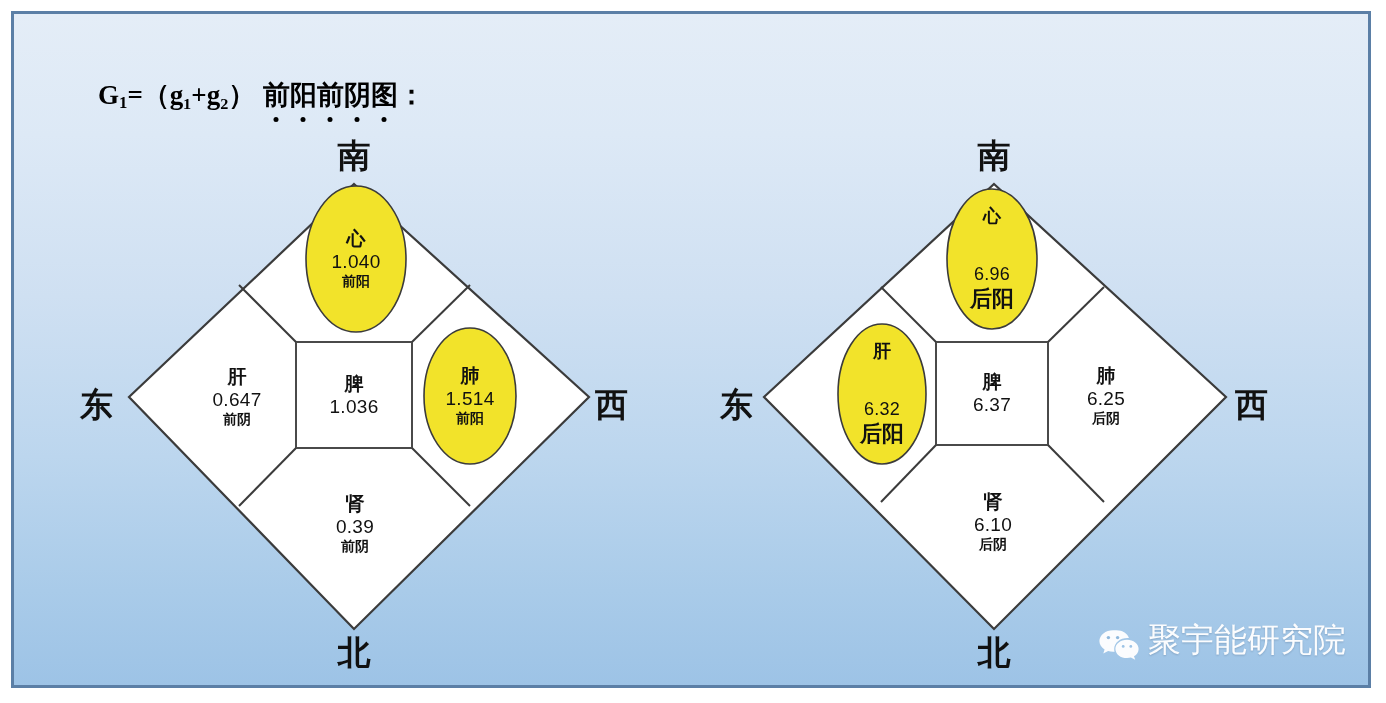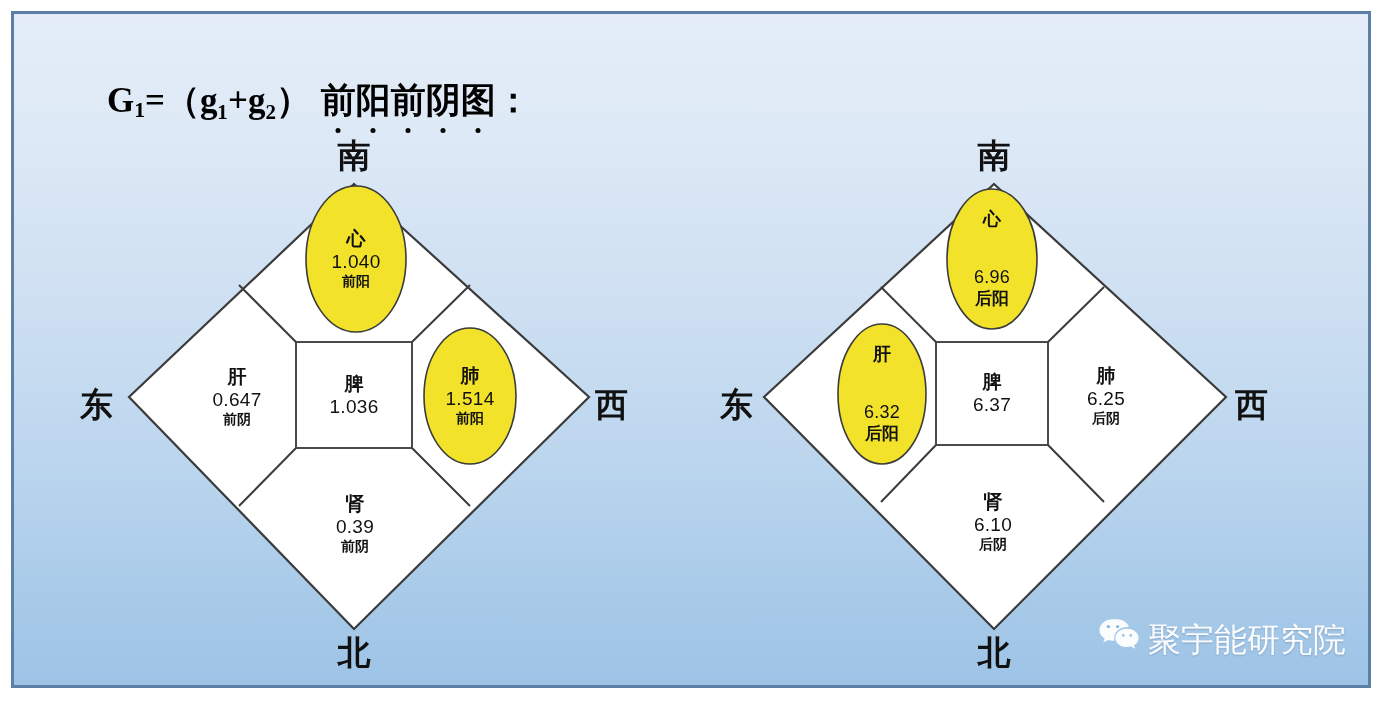--- a/index.html
+++ b/index.html
@@ -33,23 +33,22 @@
     overflow: hidden;
   }
 
   
   .title {
     position: absolute;
     white-space: nowrap;
     color: #000000;
     font-family: "Liberation Sans", "DejaVu Sans", sans-serif;
     font-weight: 700;
-    font-size: 35px;
+    font-size: 27px;
     letter-spacing: 0px;
-    margin-left: 9px;
   }
   .title .math {
     font-family: "Liberation Serif", "DejaVu Serif", serif;
     font-weight: 700;
   }
   .title sub {
     font-size: 0.62em;
     vertical-align: -0.22em;
   }
   .title .cjk {
@@ -125,29 +124,29 @@
     display: block;
     letter-spacing: 0.3px;
   }
   .cell .phase {
     font-weight: 700;
     font-size: 14px;
     display: block;
   }
   .cell.small .organ { font-size: 18px; }
   .cell.small .value { font-size: 18px; margin-top: 36px; }
-  .cell.small .phase { font-size: 17px; }
+  .cell.small .phase { font-size: 22px; }
 
   
   #watermark {
     position: absolute;
     right: 22px;
     bottom: 22px;
     display: flex;
-    align-items: flex-start;
+    align-items: flex-end;
     gap: 8px;
     color: #ffffff;
     font-family: "Liberation Sans", "DejaVu Sans", sans-serif;
     font-size: 33px;
     font-weight: 400;
     text-shadow: 0 1px 2px rgba(90,120,150,.45);
     opacity: .96;
   }
   #watermark svg { display: block; }
 </style>

